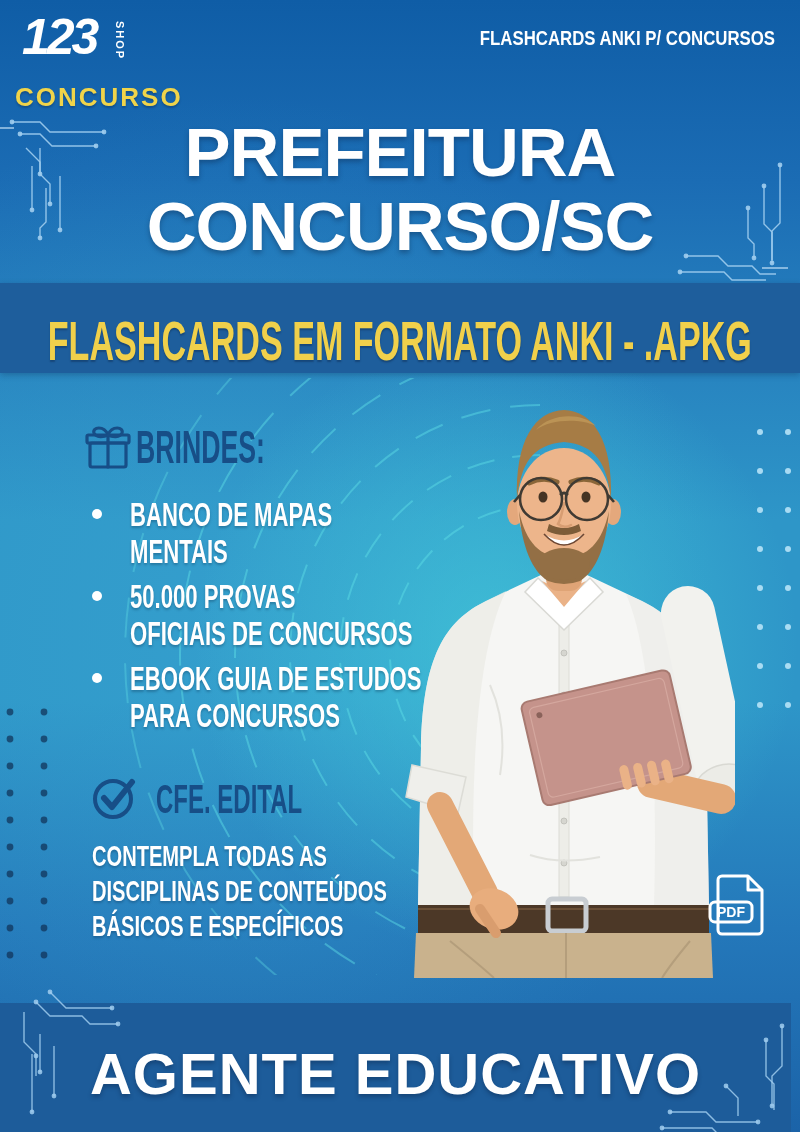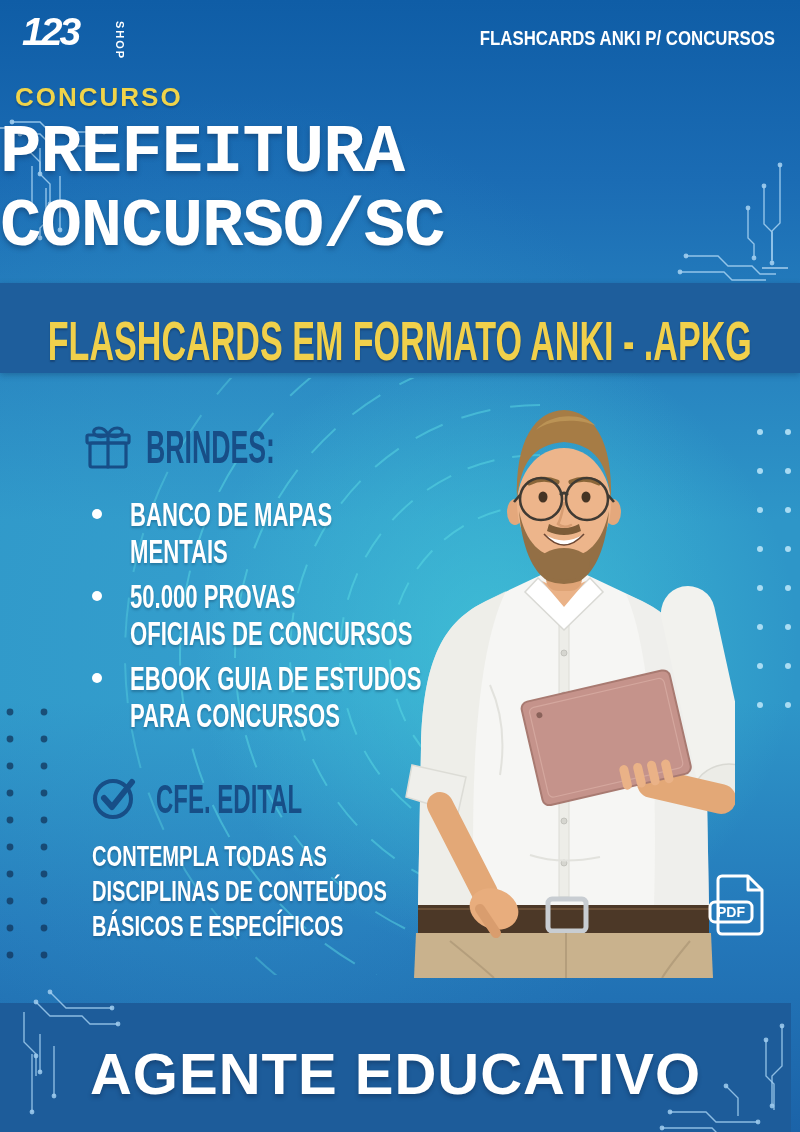--- a/index.html
+++ b/index.html
@@ -19,35 +19,35 @@
     display:flex;align-items:flex-end;justify-content:center;box-shadow:0 2px 6px rgba(0,20,50,.25);}
   .format-strip .txt{font-size:55px;font-weight:bold;color:#f0d04b;white-space:nowrap;
     transform:scaleX(.62);transform-origin:50% 50%;text-shadow:0 2px 2px rgba(10,30,60,.35);}
   .footer-banner{left:0;top:978px;width:791px;height:154px;background:#1d5c9a;
     display:flex;align-items:center;justify-content:center;margin-top:25px;}
   .footer-banner .txt{font-size:58px;font-weight:bold;color:#ffffff;letter-spacing:1px;
     padding-bottom:14px;text-shadow:0 3px 4px rgba(10,30,60,.35);}
 
   
   .logo{left:22px;top:12px;color:#fff;}
-  .logo .num{font-size:39px;font-weight:bold;font-style:italic;letter-spacing:-3px;line-height:1;}
+  .logo .num{font-size:50px;font-weight:bold;font-style:italic;letter-spacing:-3px;line-height:1;}
   .logo .shop{position:absolute;left:92px;top:9px;writing-mode:vertical-rl;font-size:11px;
     font-weight:bold;letter-spacing:2px;}
   .tagline{right:25px;top:26px;color:#fff;font-size:21px;font-weight:bold;white-space:nowrap;
     transform:scaleX(.8);transform-origin:100% 50%;}
 
   
   .kicker{left:15px;top:82px;width:776px;color:#f0d44a;
     font-size:26px;font-weight:bold;letter-spacing:2px;text-shadow:0 2px 2px rgba(10,30,60,.3);}
-  .hero-title{left:0;top:116px;width:800px;text-align:left;color:#ffffff;
+  .hero-title{left:0;top:116px;width:800px;text-align:center;color:#ffffff;
     font-size:69px;font-weight:bold;line-height:74px;letter-spacing:-1px;
-    text-shadow:0 3px 5px rgba(10,30,60,.35);font-family:Liberation Mono, monospace;}
-
-  
-  .brindes-row{left:84px;top:420px;display:flex;align-items:center;gap:14px;}
+    text-shadow:0 3px 5px rgba(10,30,60,.35);}
+
+  
+  .brindes-row{left:84px;top:420px;display:flex;align-items:center;gap:4px;}
   .brindes-row .txt{font-size:46px;font-weight:bold;color:#174e87;white-space:nowrap;
     transform:scaleX(.58);transform-origin:0 50%;}
   .bullets{left:76px;top:480px;margin:16px;padding:0;list-style:none;}
   .bullets li{display:flex;margin-bottom:8px;}
   .bullets .dot{width:10px;height:10px;border-radius:50%;background:#fff;margin:13px 0 0 0;flex:none;}
   .bullets .txt{font-size:33px;font-weight:bold;color:#ffffff;line-height:37px;
     transform:scaleX(.67);transform-origin:0 0;margin-left:28px;
     text-shadow:0 2px 3px rgba(10,40,70,.3);}
 
   

